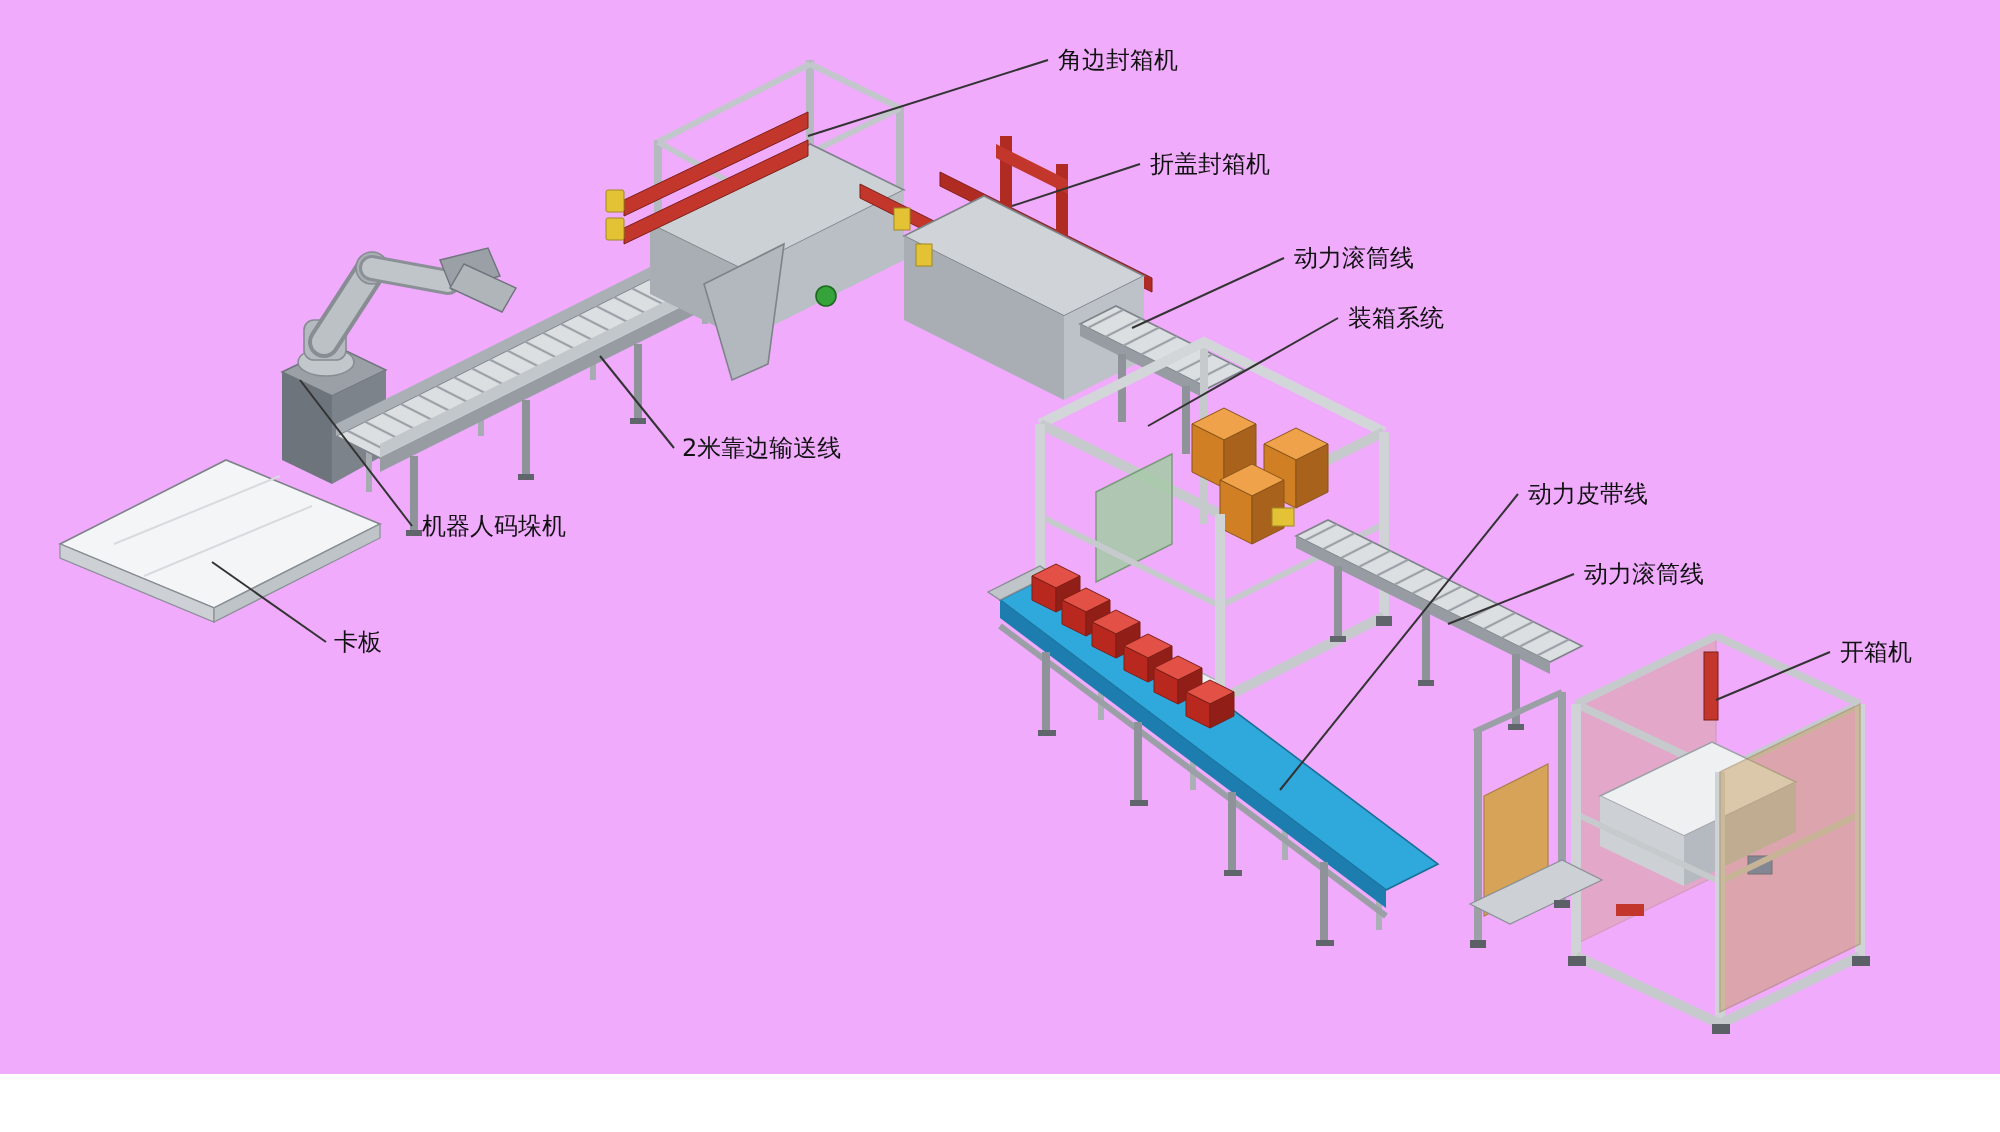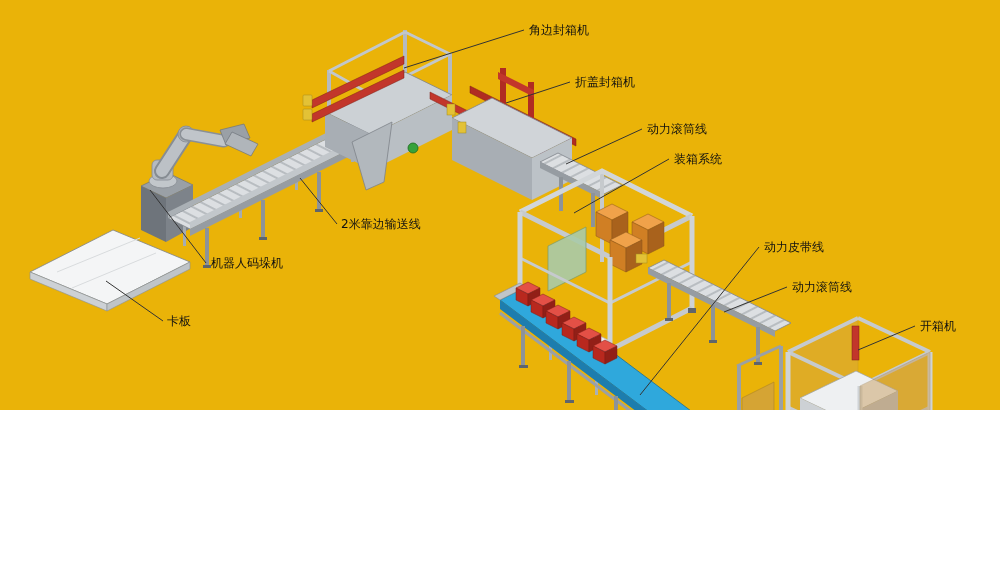--- a/index.html
+++ b/index.html
@@ -1,16 +1,16 @@
 <!DOCTYPE html>
 <html><head>
 <meta charset="utf-8">
 <style>
   html,body{margin:0;padding:0;background:#ffffff;}
-  .canvas{position:relative;width:1000px;height:410px;background:#eab308;overflow:hidden;
+  .canvas{position:relative;width:1000px;height:537px;background:#f0abfc;overflow:hidden;
           font-family:"DejaVu Sans", sans-serif;}
   svg{display:block;}
   text.lbl{font-family:"DejaVu Sans", sans-serif;font-size:12px;fill:#111111;}
   .leader{stroke:#333333;stroke-width:1;fill:none;}
   .edge{stroke:#7d8389;stroke-width:0.8;}
 </style>
 </head>
 <body>
 
 <div class="canvas">

